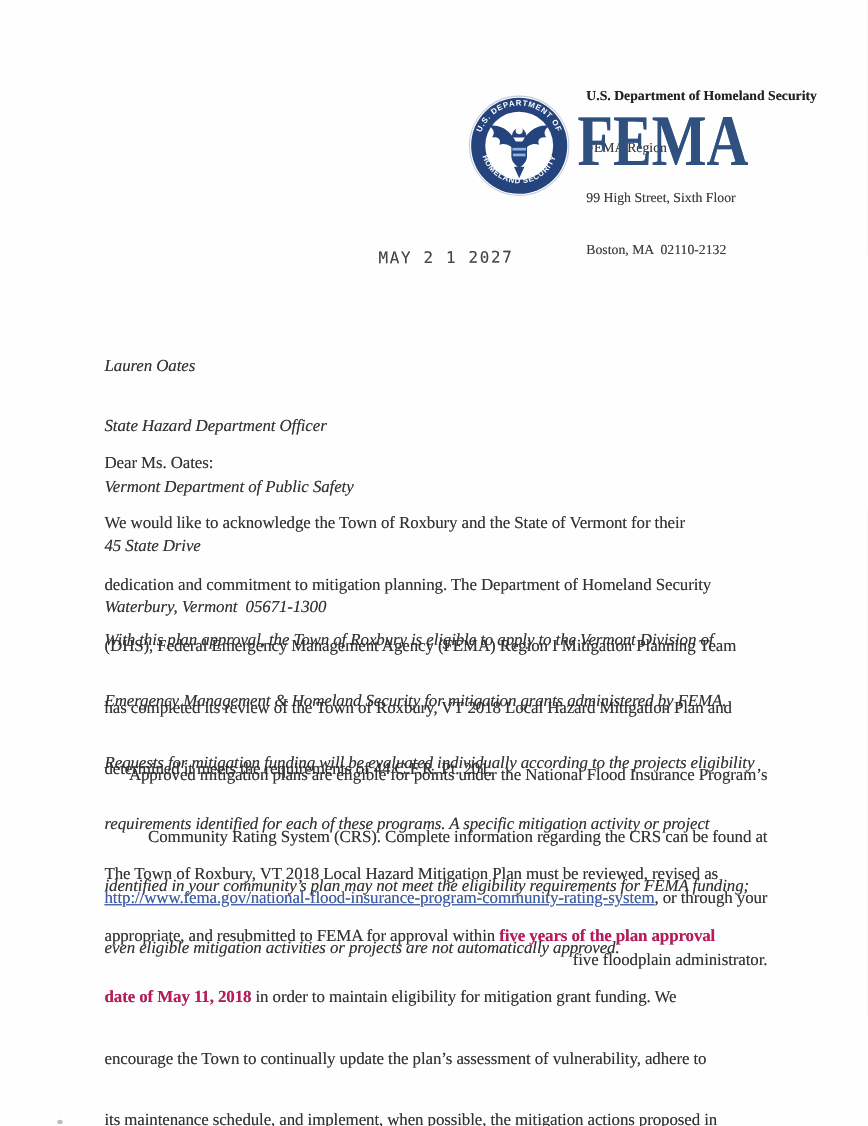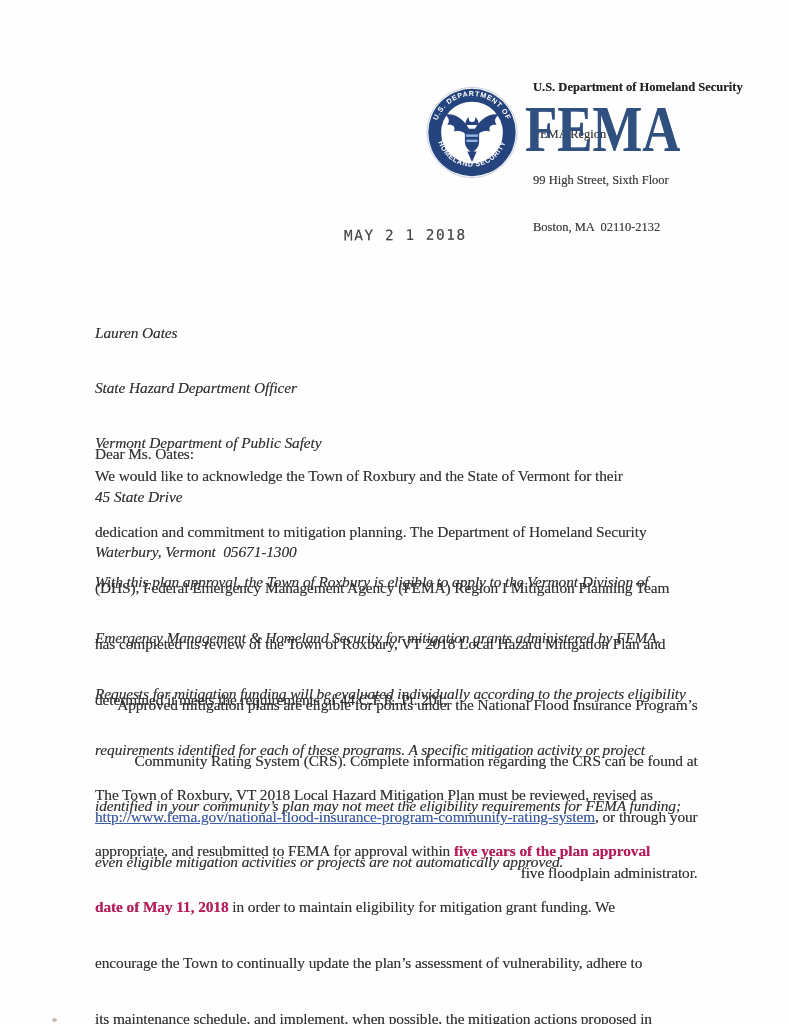--- a/index.html
+++ b/index.html
@@ -35,21 +35,21 @@
   }
   
   .block { position:absolute; left:95px; white-space:pre; }
   .letter-line {
     font-size:15.4px; letter-spacing:-.1px;
     text-shadow:0 0 .45px rgba(50,50,50,.55);
     white-space:pre;
   }
   .recipient   { top:288px; }
   .recipient .letter-line { line-height:18.8px;font-style:italic; }
-  .salutation  { top:409px; }
+  .salutation  { top:376px; }
   .para .letter-line { line-height:20px; }
   .p1 { top:430px; }
   .p2 { top:536px;font-style:italic; }
   .p3 { top:659px;text-align:right; }
   .p4 { top:749px; }
   .crs-link { color:#3a5dae; text-decoration:underline; cursor:pointer; }
   .bold-span { font-weight:bold; color:#be185d; }
   .scan-speck {
     position:absolute; left:52px; top:1018px; width:5px; height:4px;
     background:#b9a9a0; border-radius:50%; opacity:.8;
@@ -86,21 +86,21 @@
       <circle cx="50" cy="35.5" r="3.4" fill="#ffffff"></circle>
       <path fill="#25437d" d="M42.5 46 L57.5 46 L57.5 60 C57.5 67 50 71 50 71 C50 71 42.5 67 42.5 60 Z"></path>
       <rect x="43.5" y="52" width="13" height="2.6" fill="#8fb3df"></rect>
       <rect x="44" y="57.5" width="12" height="2.6" fill="#8fb3df"></rect>
       <path fill="#25437d" d="M45 70 L50 81 L55 70 Z"></path>
     </g>
   </svg>
 
   <div class="fema-wordmark" style="color:#30507f">FEMA</div>
 
-  <div class="date-stamp">MAY 2 1 2018</div>
+  <div class="date-stamp">MAY 2 1 2027</div>
 
   <div class="block recipient">
     <div class="letter-line">Lauren Oates</div>
     <div class="letter-line">State Hazard Department Officer</div>
     <div class="letter-line">Vermont Department of Public Safety</div>
     <div class="letter-line">45 State Drive</div>
     <div class="letter-line">Waterbury, Vermont  05671-1300</div>
   </div>
 
   <div class="block salutation">

